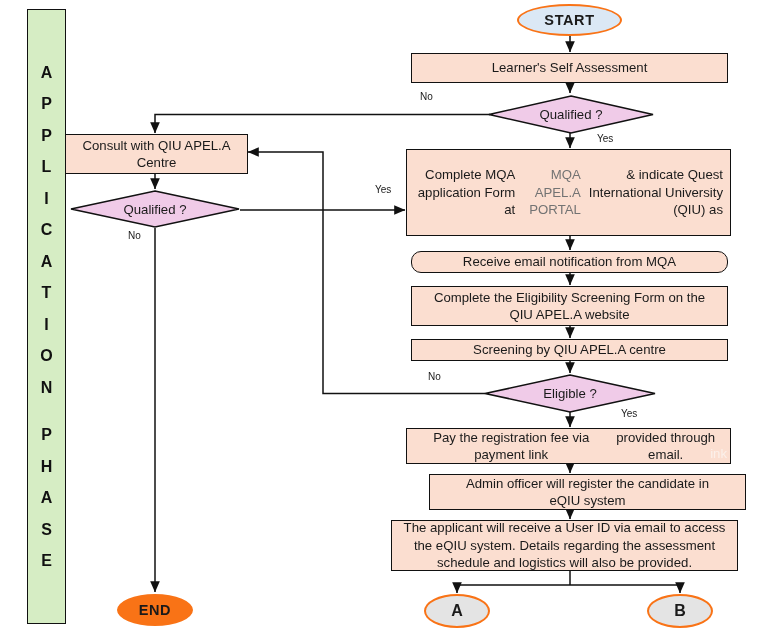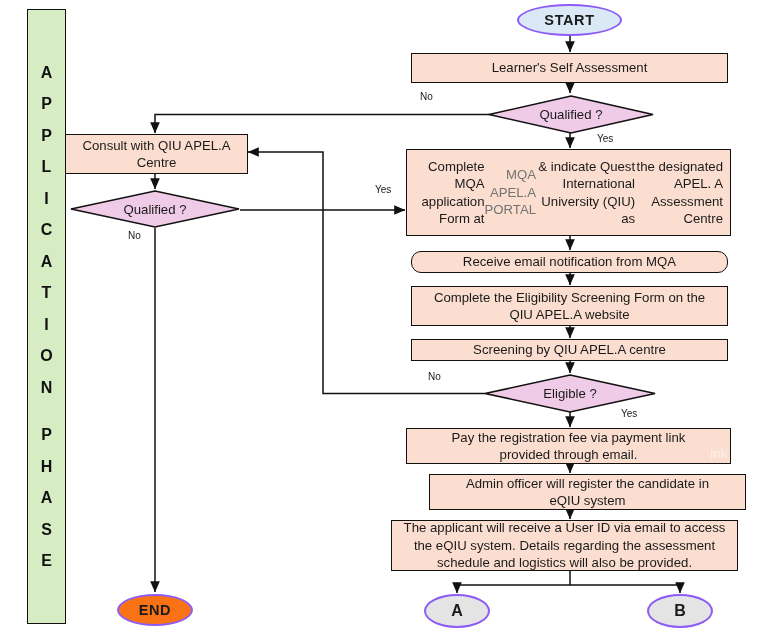--- a/index.html
+++ b/index.html
@@ -37,21 +37,21 @@
     color: #1a1a1a;
   }
   .proc {
     background: #fbded0;
     border: 1.6px solid #111111;
     font-size: 13.2px;
     line-height: 1.32;
     padding: 2px 7px;
   }
   .term {
-    border: 2px solid #8b5cf6;
+    border: 2px solid #f97316;
     border-radius: 50%;
     font-weight: bold;
     font-size: 14.5px;
     letter-spacing: 0.6px;
   }
   .term-start { background: #dbe8f5; }
   .term-end   { background: #f97316; }
   .term-conn  { background: #e4e4e4; font-weight: bold; font-size: 16px; letter-spacing: 0; }
 
   .diamond-wrap {
@@ -196,40 +196,39 @@
     <svg width="170" height="38" viewBox="0 0 170 38">
       <polygon points="85,1 169,19 85,37 1,19" fill="#f0cbe8" stroke="#111111" stroke-width="1.6"></polygon>
     </svg>
     <div class="diamond-label">Qualified ?</div>
   </div>
 
   <div class="node proc" style="left:406px; top:149px; width:325px; height:87px; flex-direction:row; justify-content:center;text-align:right;">
     <div>Complete MQA application Form at</div>
     <div class="link-text">MQA APEL.A PORTAL</div>
     <div>&amp; indicate Quest International University (QIU) as</div>
-    <div>the designated APEL. A Assessment Centre</div>
   </div>
 
   <div class="node proc" style="left:411px; top:251px; width:317px; height:22px;border-radius:10px;">Receive email notification from MQA</div>
 
   <div class="node proc" style="left:411px; top:286px; width:317px; height:40px; flex-direction:column;">
     <div>Complete the Eligibility Screening Form on the</div>
     <div>QIU APEL.A website</div>
   </div>
 
   <div class="node proc" style="left:411px; top:339px; width:317px; height:22px;">Screening by QIU APEL.A centre</div>
 
   <div class="diamond-wrap" style="left:484px; top:374px; width:172px; height:39px;">
     <svg width="172" height="39" viewBox="0 0 172 39">
       <polygon points="86,1 171,19.5 86,38 1,19.5" fill="#f0cbe8" stroke="#111111" stroke-width="1.6"></polygon>
     </svg>
     <div class="diamond-label">Eligible ?</div>
   </div>
 
-  <div class="node proc" style="left:406px; top:428px; width:325px; height:36px; flex-direction:column; position:absolute;">
+  <div class="node proc" style="left:406px; top:428px; width:325px; height:36px; flex-direction:row; position:absolute;">
     <div>Pay the registration fee via payment link</div>
     <div>provided through email.</div>
     <span class="ghost-text">ink</span>
   </div>
 
   <div class="node proc" style="left:429px; top:474px; width:317px; height:36px; flex-direction:column;">
     <div>Admin officer will register the candidate in</div>
     <div>eQIU system</div>
   </div>
 

